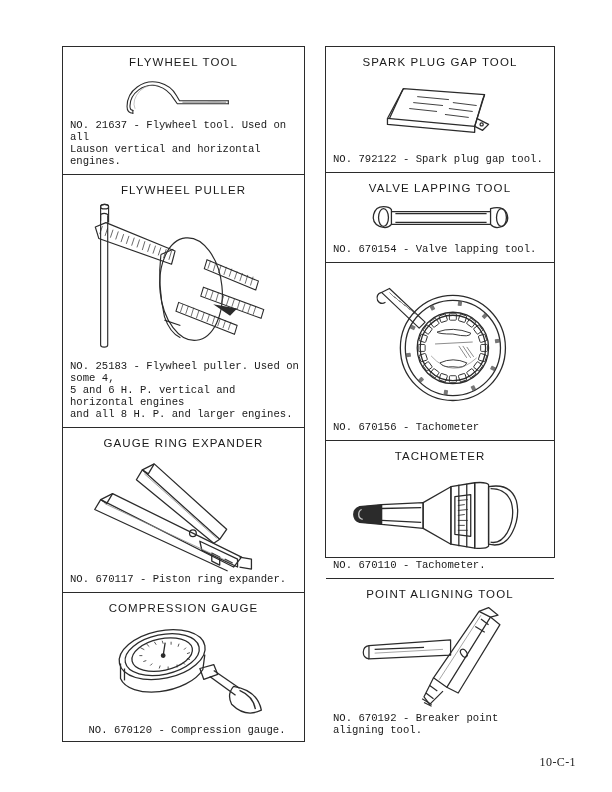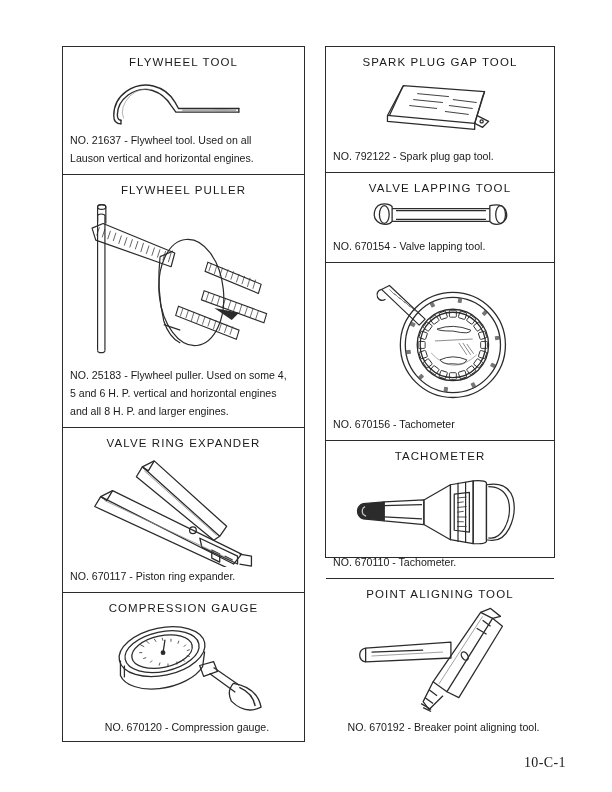--- a/index.html
+++ b/index.html
@@ -47,32 +47,32 @@
 
   .art {
     flex: 1 1 auto;
     position: relative;
     min-height: 0;
   }
   .art svg { display: block; width: 100%; height: 100%; }
 
   .caption {
     font-size: 10.6px;
-    line-height: 18px;
+    line-height: 12px;
     padding: 0 0 7px 7px;
-    font-family: Liberation Sans, sans-serif;
+    font-family: Liberation Mono, monospace;
     white-space: pre-line;
   }
 
   
   .folio {
     position: absolute;
-    right: 46px;
+    right: 36px;
     top: 755px;
-    font-size: 14px;
+    font-size: 12px;
     letter-spacing: 0.4px;
     font-family: "Liberation Serif", serif;
   }
 </style>
 </head>
 <body>
 
 <div class="page">
 
   <div class="column" id="col-left">
@@ -180,21 +180,21 @@
 
           <path d="M155 122 L182 127 L174 135 Z" fill="#2b2b2b"></path>
         </svg>
       </div>
       <div class="caption">NO. 25183 - Flywheel puller. Used on some 4,
    5 and 6 H. P. vertical and horizontal engines
    and all 8 H. P. and larger engines.</div>
     </div>
 
     <div class="cell" style="height:165px">
-      <div class="cell-title">VALVE RING EXPANDER</div>
+      <div class="cell-title">GAUGE RING EXPANDER</div>
       <div class="art">
         <svg viewBox="0 0 243 115" preserveAspectRatio="xMidYMid meet">
           <g fill="none" stroke="#2b2b2b" stroke-width="1.3" stroke-linejoin="round">
 
             <path d="M80 16 L92 10 L165 76 L158 86 Z"></path>
             <path d="M80 16 L74 26 L152 90 L158 86"></path>
             <path d="M92 10 L86 20 L80 16"></path>
 
             <path d="M38 46 L50 40 L180 104 L172 114 Z"></path>
             <path d="M38 46 L32 56 L166 118"></path>

